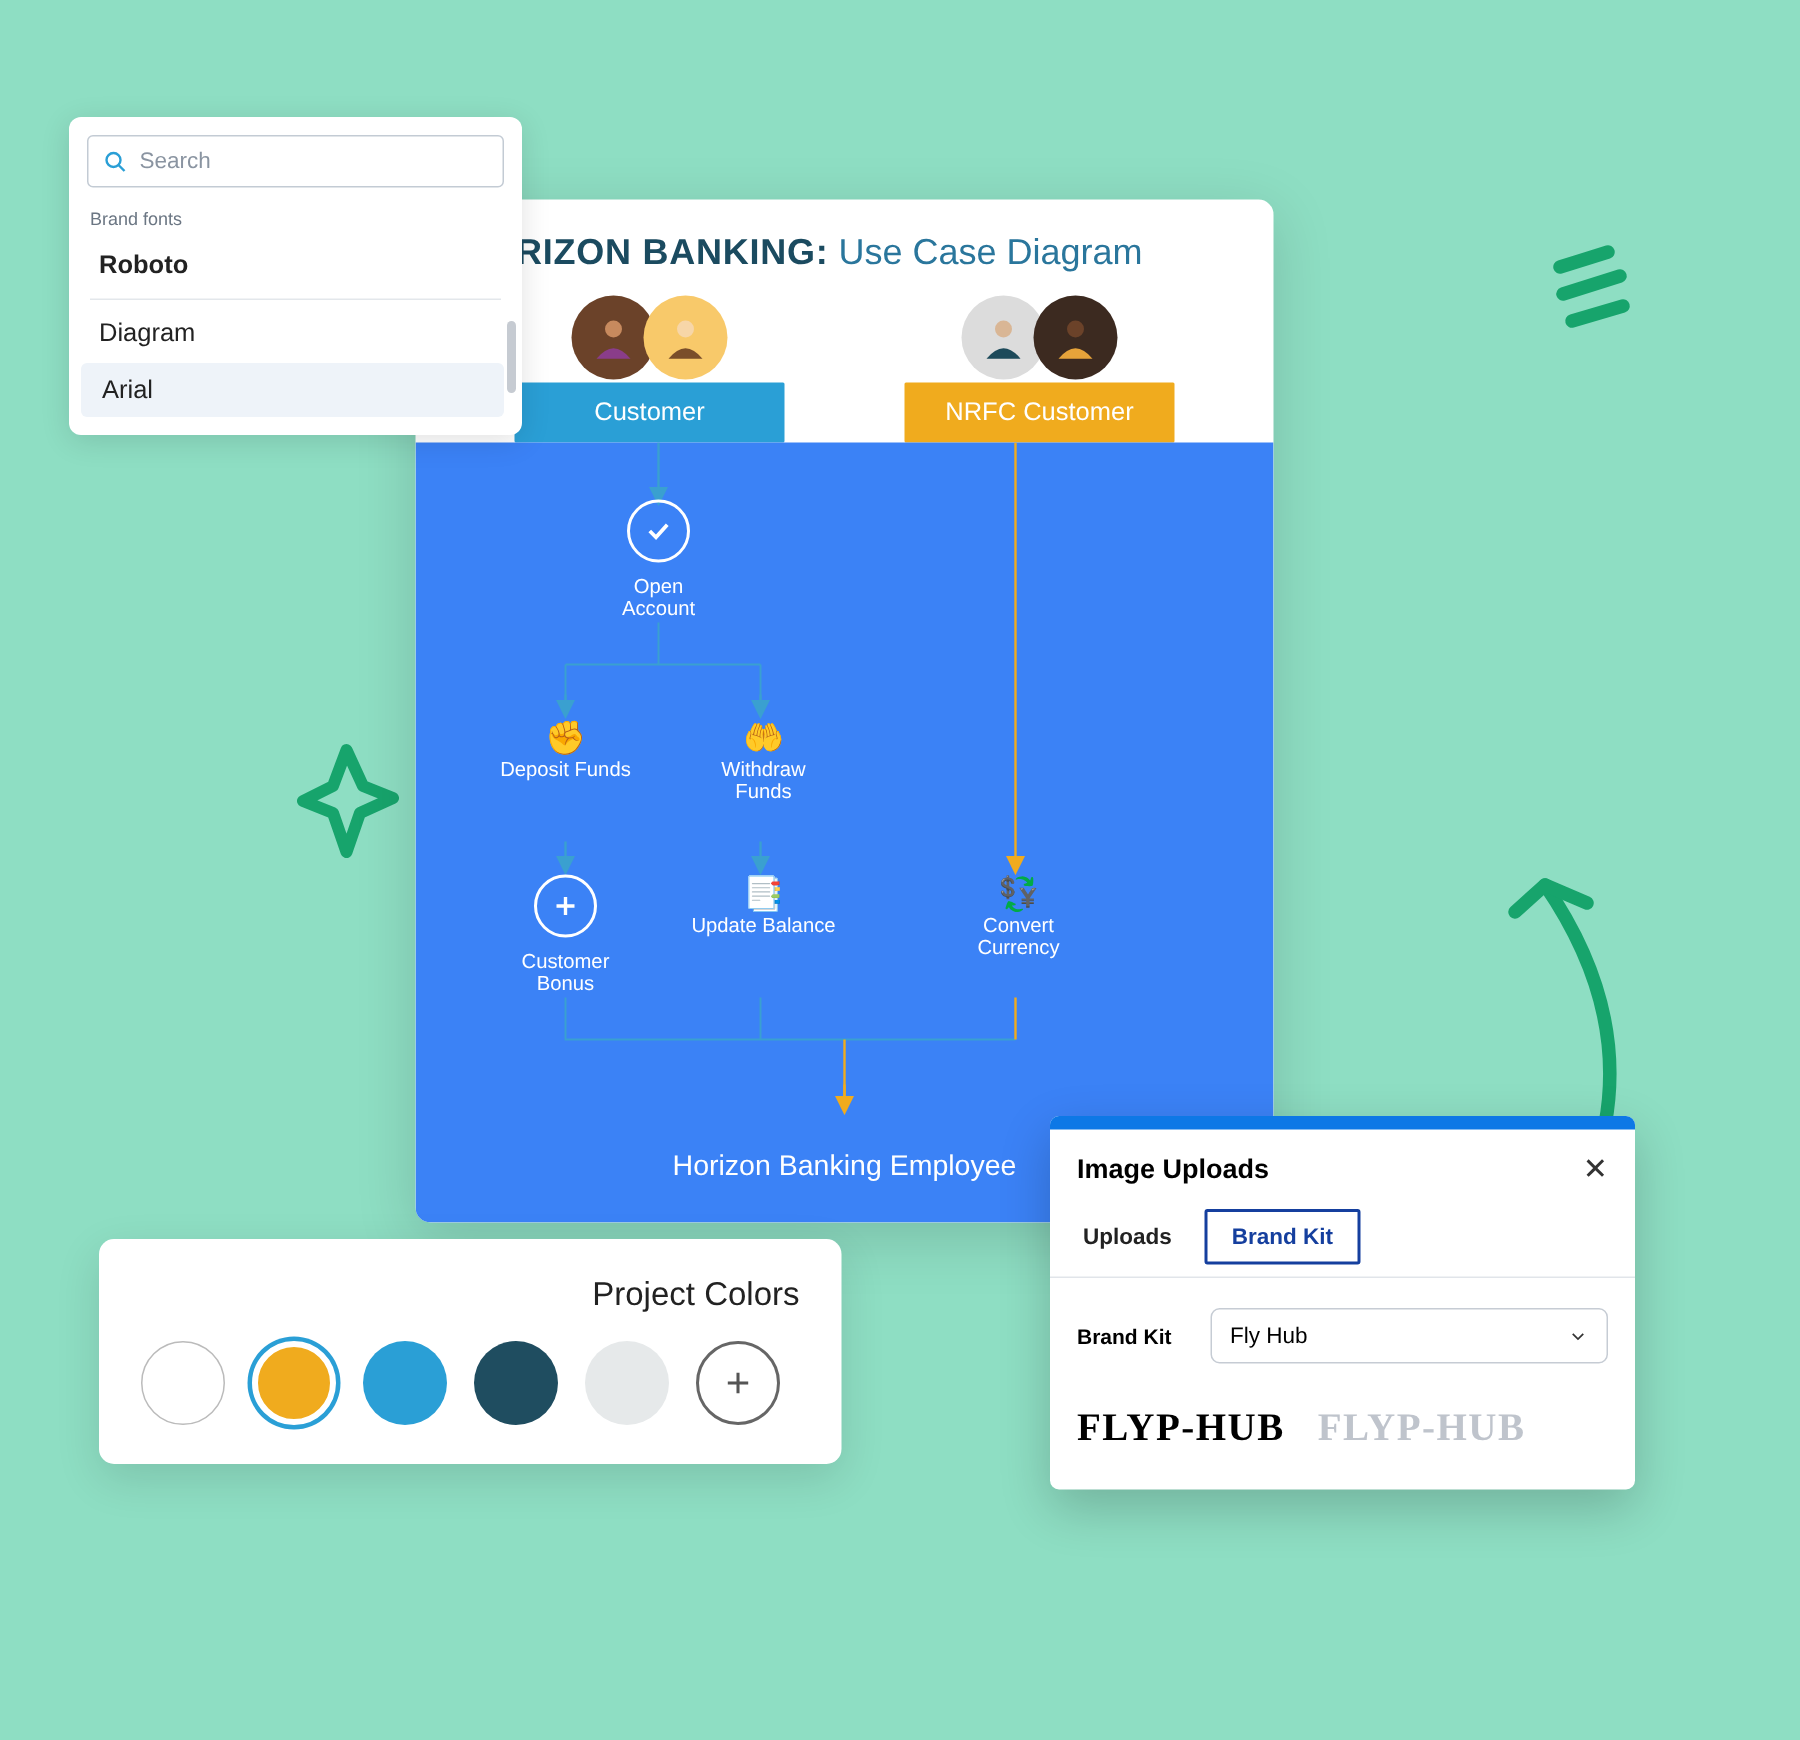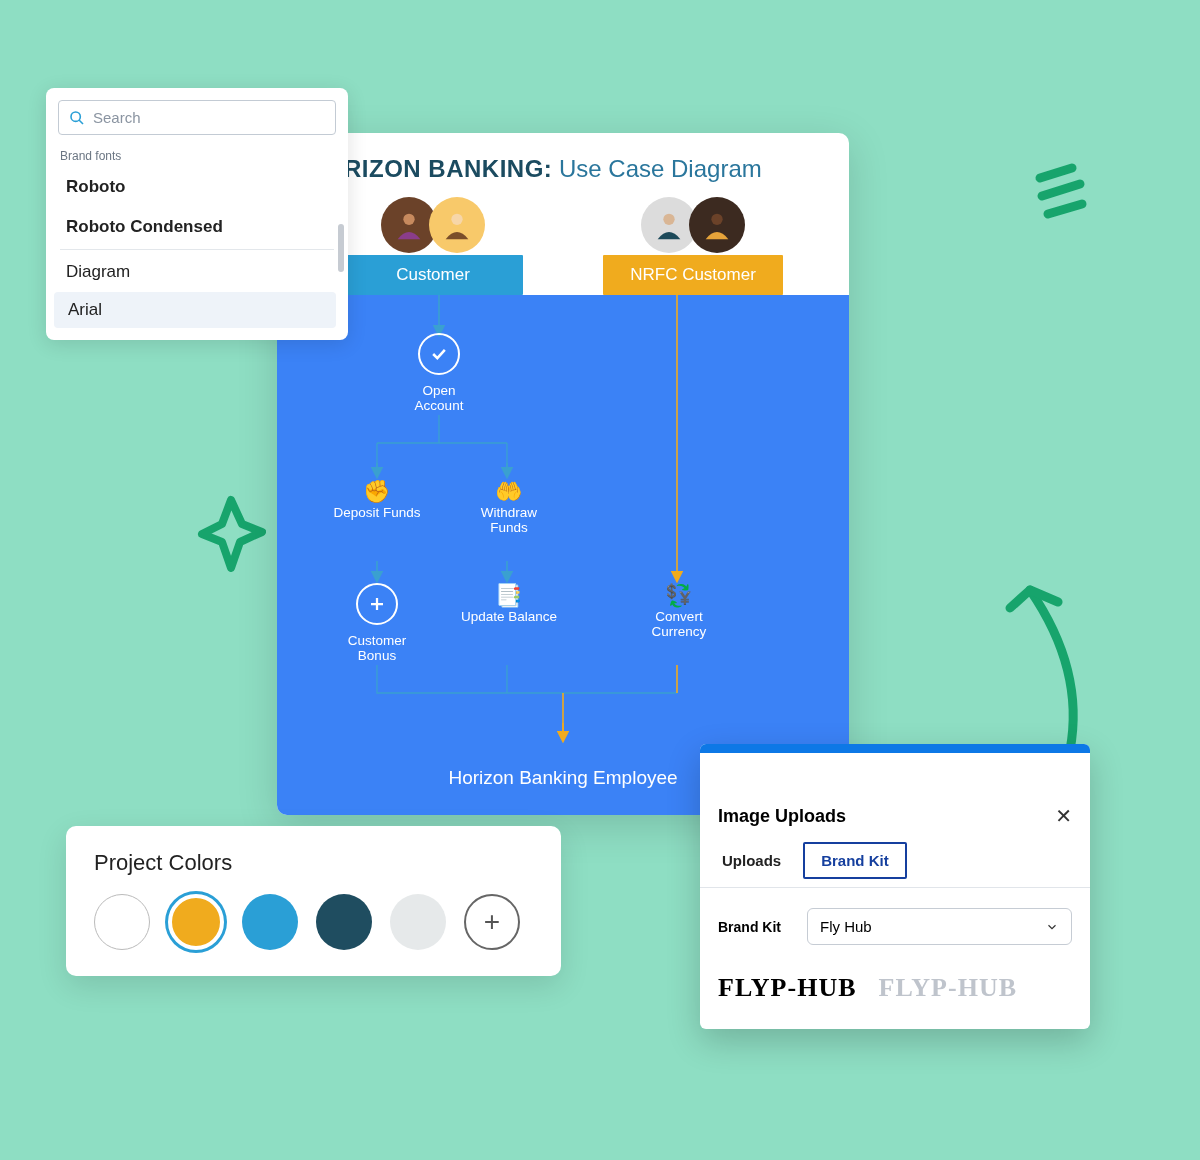--- a/index.html
+++ b/index.html
@@ -9,21 +9,21 @@
   background: #8edec3;
   font-family: -apple-system, BlinkMacSystemFont, "Segoe UI", Arial, sans-serif;
   position: relative;
   overflow: hidden;
   border-radius: 16px;
 }
 
 
 .font-panel {
   position: absolute;
-  top: 88px;
+  top: 78px;
   left: 46px;
   width: 302px;
   background: #fff;
   border-radius: 8px;
   box-shadow: 0 4px 20px rgba(0,0,0,0.12);
   padding: 12px 0 8px;
   z-index: 40;
 }
 .search-box {
   margin: 0 12px 8px;
@@ -111,21 +111,21 @@
   position: absolute;
   left: 66px;
   top: 826px;
   width: 495px;
   background:#fff;
   border-radius:10px;
   box-shadow:0 10px 30px rgba(0,0,0,0.12);
   padding: 24px 28px 26px;
   z-index:30;
 }
-.colors-title { font-size:22px; font-weight:500; margin-bottom:18px; color:#222;}
+.colors-title { font-size:22px; font-weight:500; margin-bottom:18px; color:#222;text-align:right;}
 .swatches { display:flex; gap:18px; }
 .swatch {
   width:56px; height:56px; border-radius:50%; cursor:pointer;
   display:flex; align-items:center; justify-content:center;
 }
 .swatch.ring { box-shadow: 0 0 0 3px #2a9fd6; border:4px solid #fff; }
 .swatch.outline { border:1.5px solid #bbb; background:#fff;}
 .swatch.add { border:2px solid #666; background:#fff; font-size:28px; color:#555;}
 
 
@@ -134,21 +134,21 @@
   right:110px;
   top:744px;
   width:390px;
   background:#fff;
   border-radius:6px;
   box-shadow:0 12px 34px rgba(0,0,0,0.2);
   z-index:40;
   overflow:hidden;
 }
 .uploads-bar { height:9px; background:#0d78e6; }
-.uploads-head { display:flex; align-items:center; justify-content:space-between; padding:14px 18px;margin-top:37px; }
+.uploads-head { display:flex; align-items:center; justify-content:space-between; padding:14px 18px; }
 .uploads-head h3 { font-size:18px; font-weight:700; }
 .close-x { font-size:20px; cursor:pointer; color:#333; }
 .tabs { display:flex; gap:18px; padding:0 18px; border-bottom:1px solid #e1e5ea; }
 .tab { padding:10px 4px 12px; font-size:15px; font-weight:700; color:#222; cursor:pointer;}
 .tab.active { color:#153f9e; border:2px solid #153f9e; padding:8px 16px; border-radius:2px; margin-bottom:8px;}
 .tab.inactive { padding-bottom:14px;}
 .brandkit-row { display:flex; align-items:center; gap:26px; padding:20px 18px 10px; }
 .brandkit-row label { font-size:14px; font-weight:700; }
 .select { flex:1; border:1px solid #c6ccd4; border-radius:6px; padding:9px 12px; font-size:15px; display:flex; justify-content:space-between; align-items:center; cursor:pointer;}
 .logos { display:flex; gap:22px; padding:18px 18px 26px; }
@@ -286,21 +286,20 @@
   <div class="search-box">
     <svg class="search-icon" viewBox="0 0 24 24" fill="none" stroke="#2a9fd6" stroke-width="2.4">
         <circle cx="10" cy="10" r="7"></circle>
         <path d="M15 15 L21 21"></path>
       </svg>
     <input placeholder="Search" style="">
   </div>
   <div class="scroll-hint"></div>
   <div class="panel-section-label">Brand fonts</div>
   <div class="font-item">Roboto</div>
-  <div class="font-item" style="font-stretch:condensed;">Roboto Condensed</div>
   <div class="font-divider"></div>
   <div class="font-item light" style="font-family: 'Segoe UI', sans-serif;">Diagram</div>
   <div class="font-item arial">Arial</div>
 </div>
 
 <div class="colors-panel">
   <div class="colors-title">Project Colors</div>
   <div class="swatches">
     <div class="swatch outline"></div>
     <div class="swatch ring" style="background:#f0ab1e"></div>

